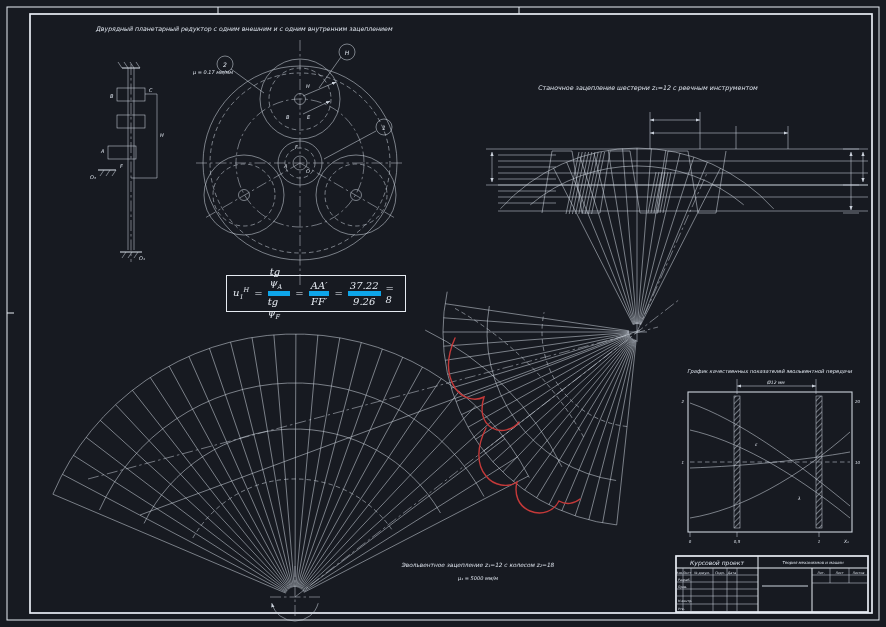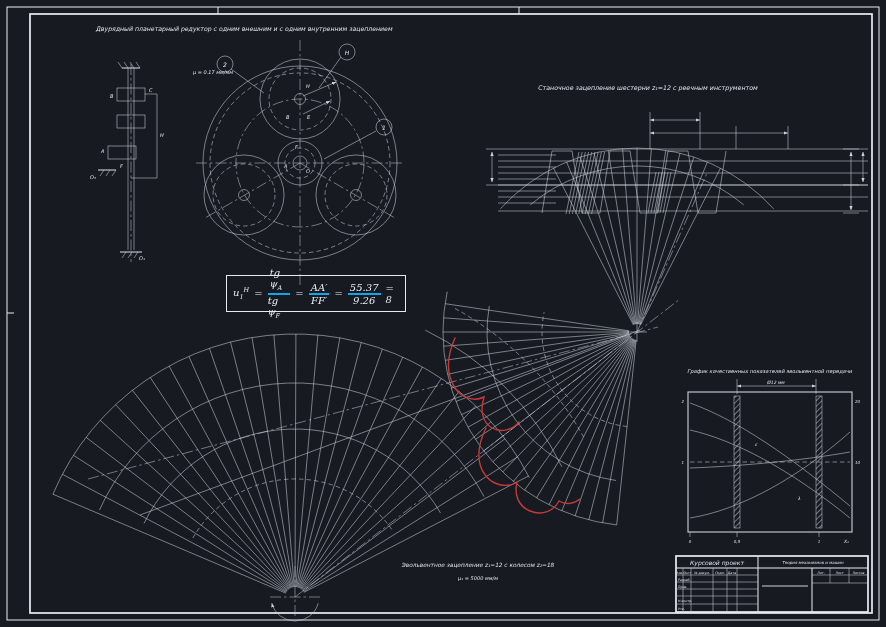--- a/index.html
+++ b/index.html
@@ -20,21 +20,21 @@
   text{fill:#dde3ec;font-style:italic;font-family:"DejaVu Sans",sans-serif}
   .t3{font-size:3.2px}.t4{font-size:4px}.t45{font-size:4.5px}.t5{font-size:5px}
   .t52{font-size:5.2px}.t58{font-size:5.8px}.t6{font-size:6px}.t62{font-size:6.2px}
   .t63{font-size:6.3px}
   .mid{text-anchor:middle}.end{text-anchor:end}
   .formula{position:absolute;left:226px;top:275px;width:180px;height:37px;
            border:1.5px solid #e6ebf2;color:#e6ebf2;display:flex;align-items:center;
            justify-content:center;gap:5px;font:italic 10px "DejaVu Serif",serif;
            box-sizing:border-box;padding:2px 6px}
   .frac{display:inline-flex;flex-direction:column;align-items:center;line-height:1.1}
-  .frac .num{border-bottom:2px solid #0ea5e9;padding:0 2px}
+  .frac .num{border-bottom:5px solid #0ea5e9;padding:0 2px}
   .formula sub,.formula sup{font-size:6.5px}
 </style>
 </head>
 <body>
 
 <div class="stage">
 <svg width="886" height="627" viewBox="0 0 886 627">
   <defs>
     <marker id="aE" viewBox="0 0 8 8" refX="7.5" refY="4" markerWidth="8" markerHeight="8" orient="auto">
       <path d="M0,1 L8,4 L0,7 Z" fill="#ccd3dd"></path>
@@ -347,18 +347,18 @@
     <span class="num"><span>tg ψ</span><sub>A</sub></span>
     <span class="den"><span>tg ψ</span><sub>F</sub></span>
   </span>
   <span>=</span>
   <span class="frac">
     <span class="num">AA′</span>
     <span class="den">FF′</span>
   </span>
   <span>=</span>
   <span class="frac">
-    <span class="num">55.37</span>
+    <span class="num">37.22</span>
     <span class="den">9.26</span>
   </span>
   <span>= 8</span>
 </div>
 </div>
 
 </body></html>

